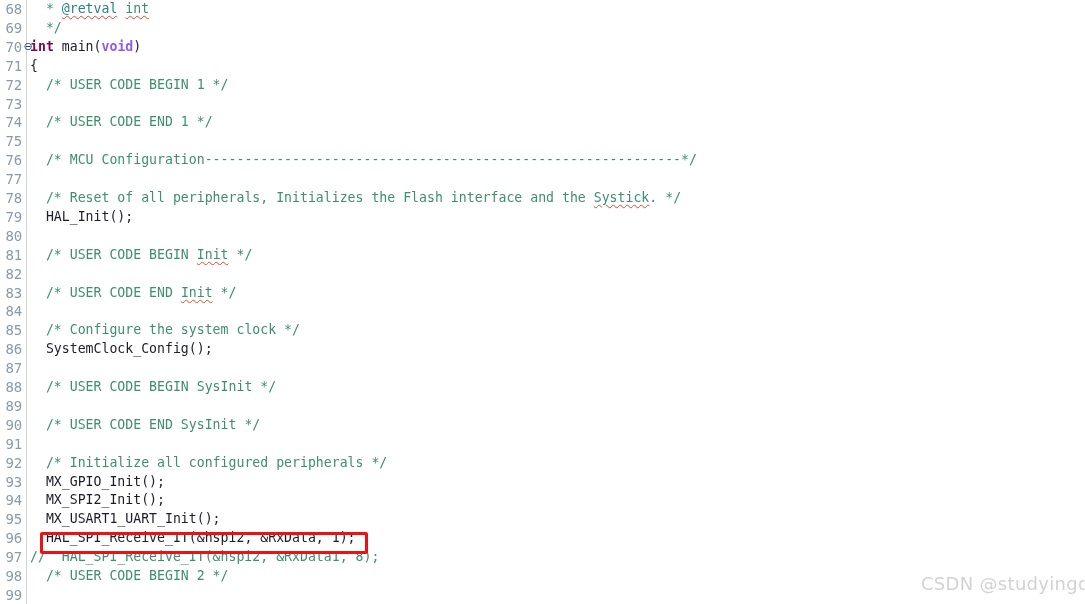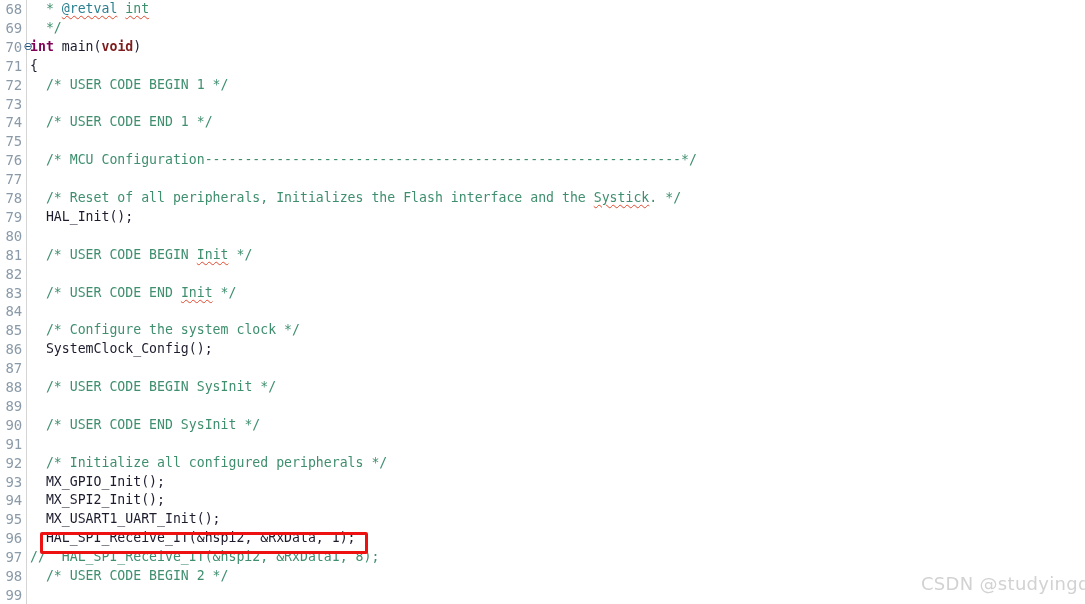--- a/index.html
+++ b/index.html
@@ -86,21 +86,21 @@
     color: #1c1c2e;
     font-family: "DejaVu Sans Mono", monospace;
     font-size: 13.2px;
     line-height: 18.9px;
   }
 
   
   .cmt       { color: #3f8f6f; }            
   .tag       { color: #2a7f8f; }            
   .kw        { color: #7f0055; font-weight: bold; }   
-  .kw2       { color: #7f1d1d; font-weight: bold; }   
+  .kw2       { color: #8b5cf6; font-weight: bold; }   
   .fn        { color: #1c1c2e; font-weight: normal; }   
   .plain     { color: #1c1c2e; }
 
   
   .sq {
     text-decoration: underline;
     text-decoration-style: wavy;
     text-decoration-color: #e04a2f;
     text-decoration-thickness: 1px;
     text-underline-offset: 2px;

